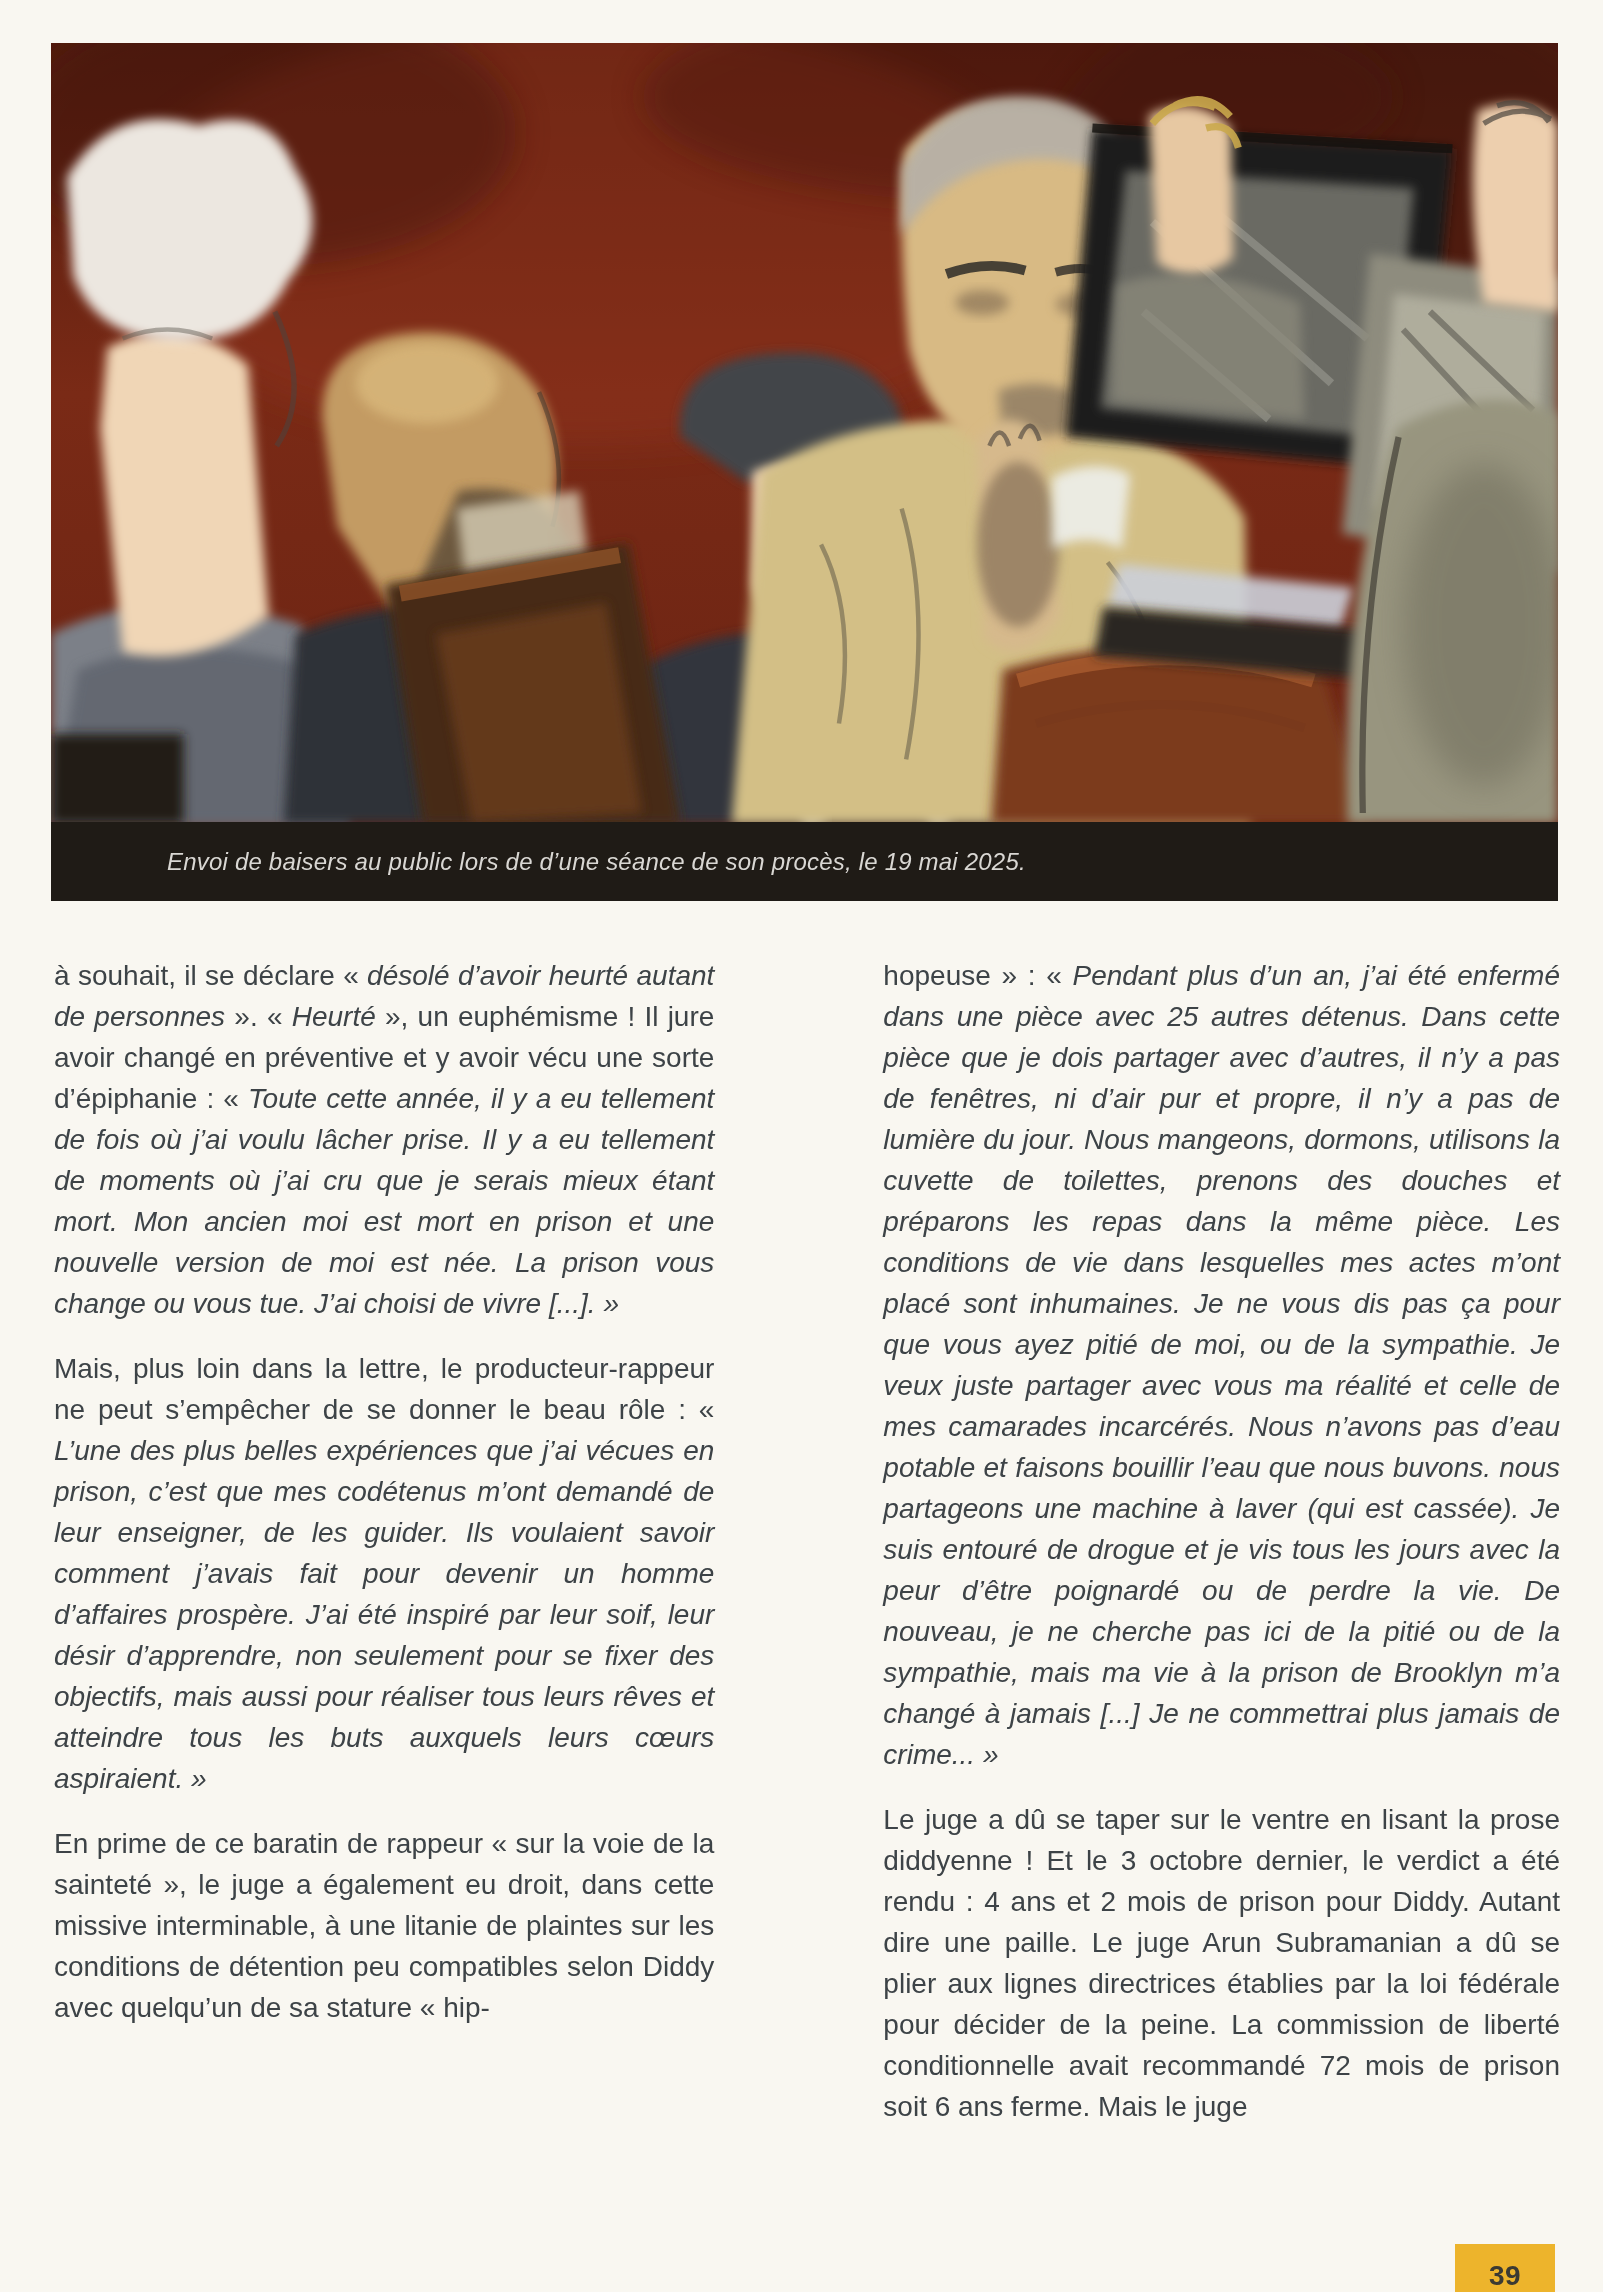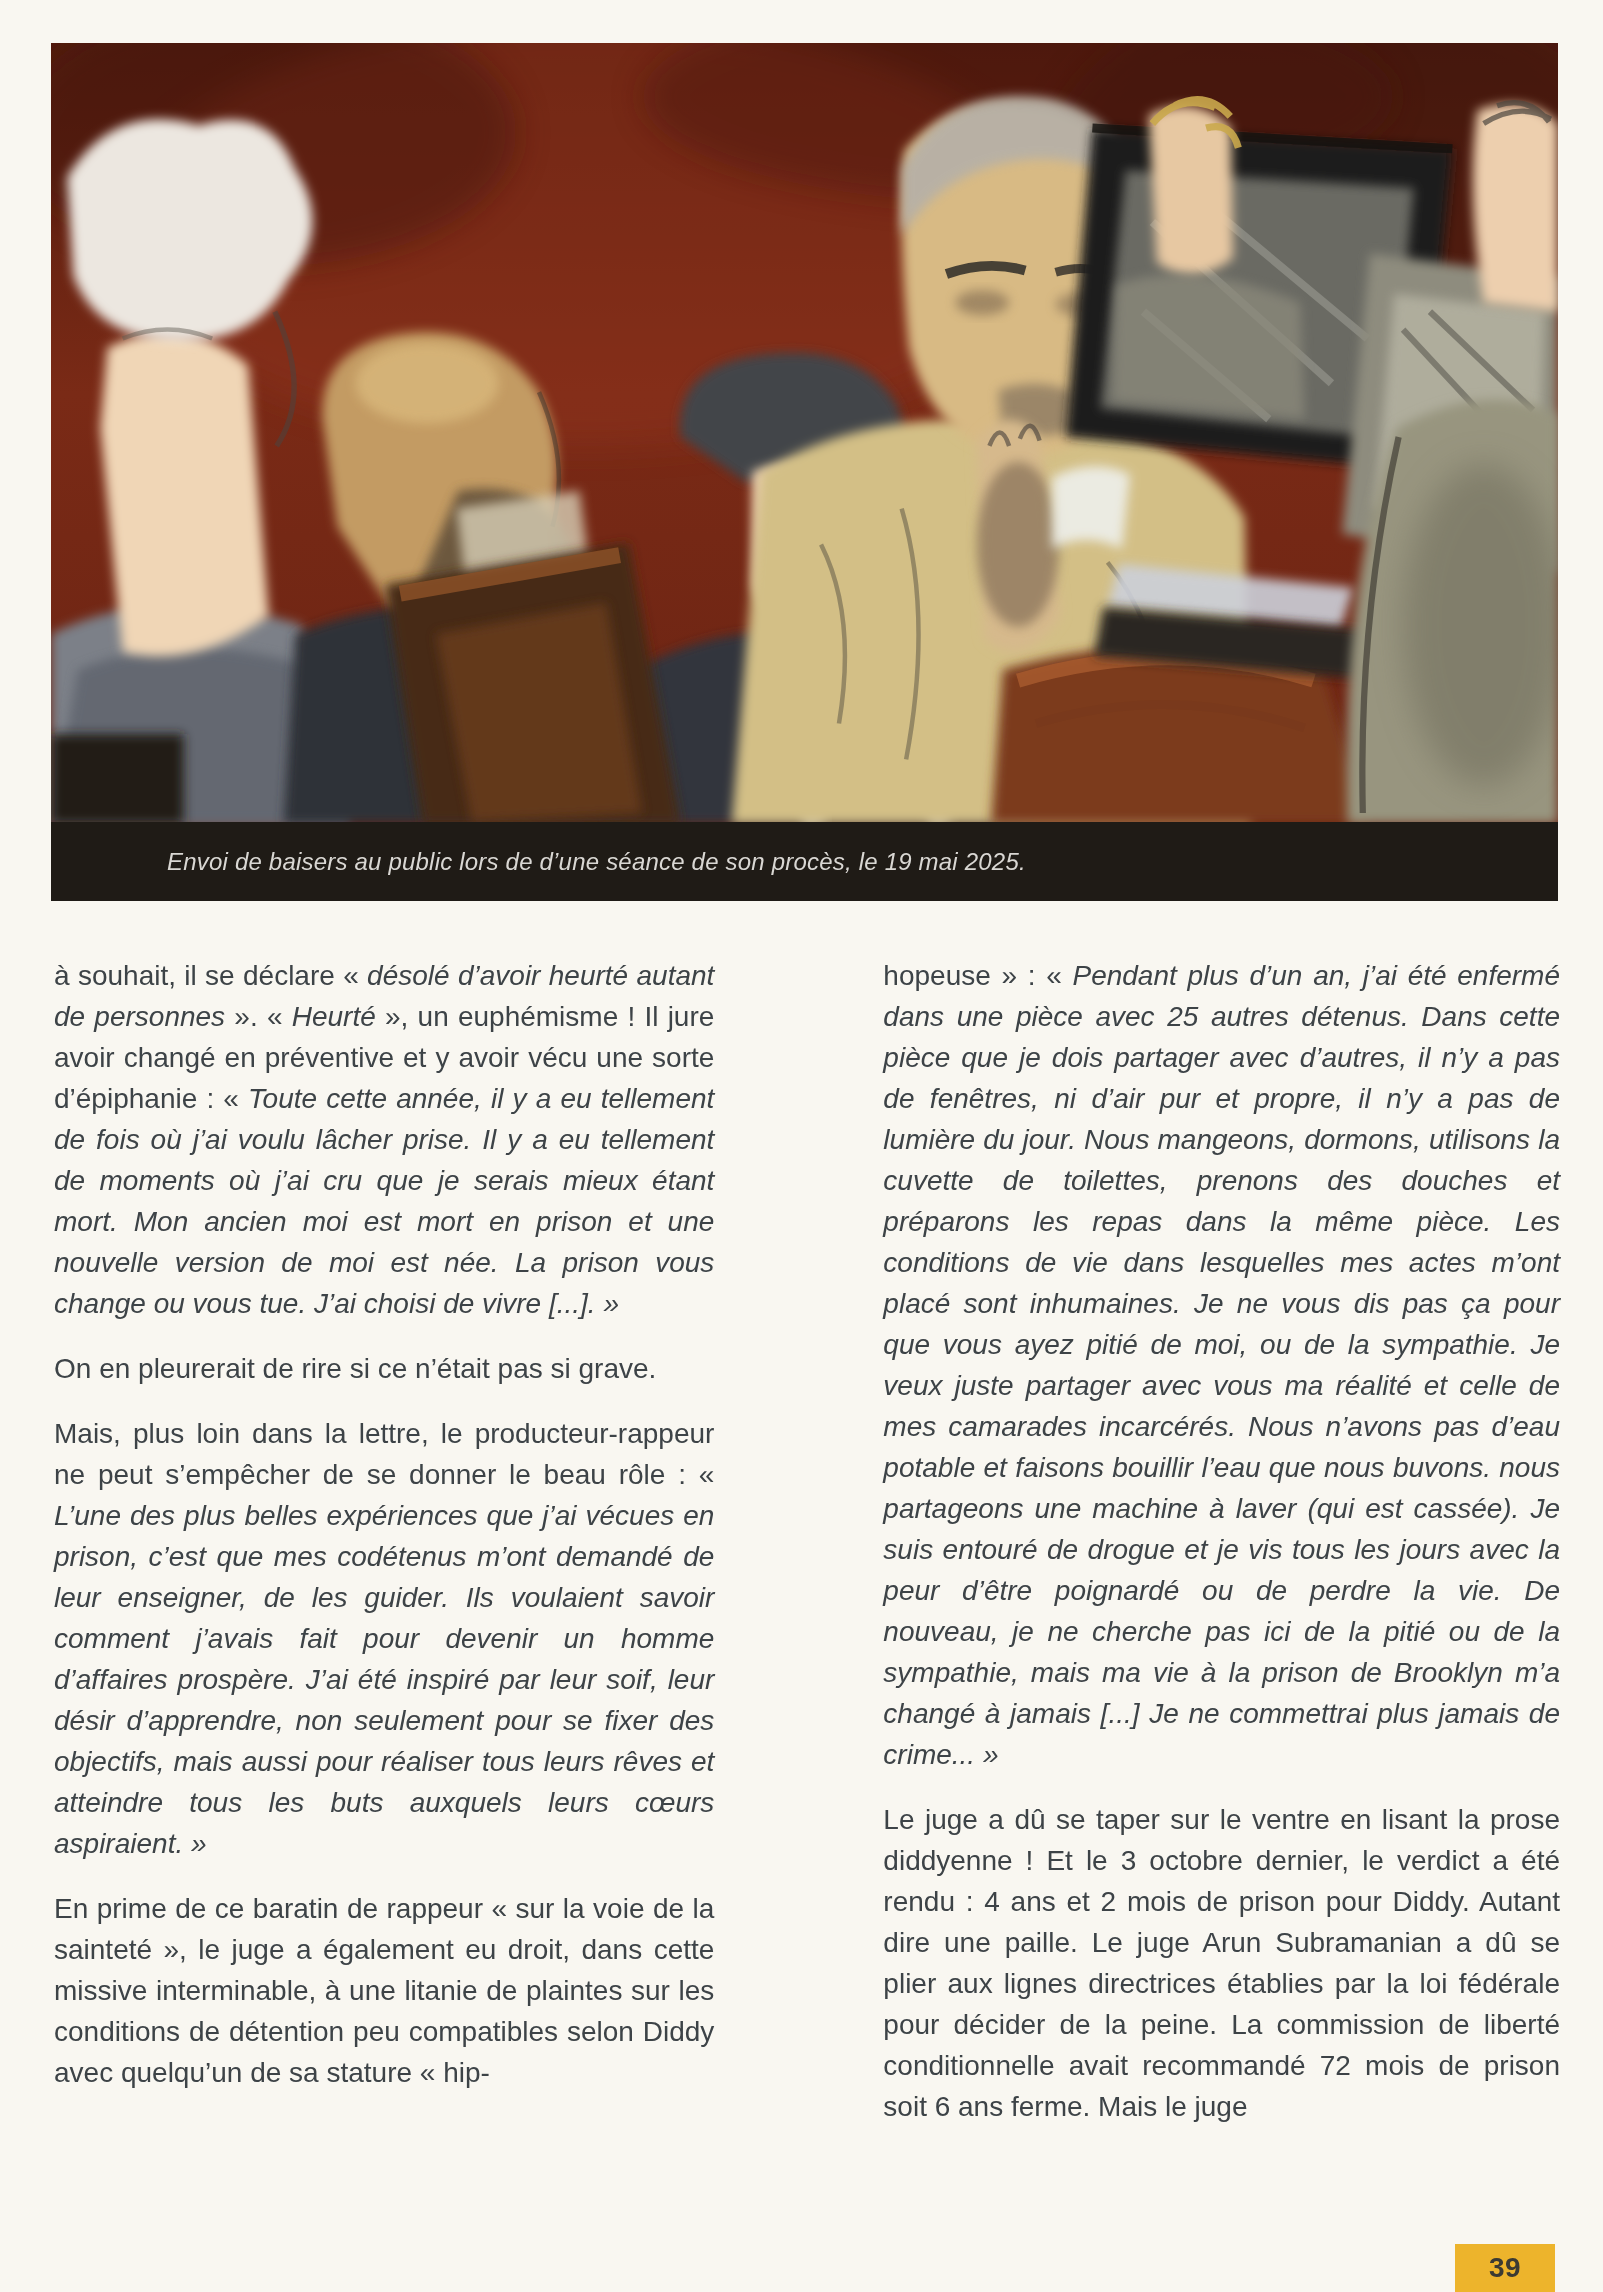--- a/index.html
+++ b/index.html
@@ -33,21 +33,21 @@
     font-size:28px;line-height:41px;
     text-align:justify;
     color:#3d4347;
   }
   .col p:last-child{margin-bottom:0;}
   .it{font-style:italic;}
   
   .page-tab{
     position:absolute;left:1455px;top:2244px;width:100px;height:48px;
     display:flex;align-items:flex-start;justify-content:center;
-    box-sizing:border-box;padding-top:8px;
+    box-sizing:border-box;padding-top:16px;
   }
   .page-number{
     font-size:28px;font-weight:bold;color:#3b3a33;letter-spacing:0.4px;
   }
 </style>
 </head>
 <body>
 
 <div class="figure-wrap">
 
@@ -156,21 +156,20 @@
   </svg>
 
   <div class="caption-bar" style="background: rgb(31, 27, 22);">
     <span class="caption-text">Envoi de baisers au public lors de d’une séance de son procès, le 19 mai 2025.</span>
   </div>
 </div>
 
 <div class="columns">
   <div class="col col-left">
     <p><span>à souhait, il se déclare « </span><span class="it">désolé d’avoir heurté autant de personnes</span><span> ». « </span><span class="it">Heurté</span><span> », un euphémisme ! Il jure avoir changé en préventive et y avoir vécu une sorte d’épiphanie : « </span><span class="it">Toute cette année, il y a eu tellement de fois où j’ai voulu lâcher prise. Il y a eu tellement de moments où j’ai cru que je serais mieux étant mort. Mon ancien moi est mort en prison et une nouvelle version de moi est née. La prison vous change ou vous tue. J’ai choisi de vivre [...]. »</span></p>
-    <p><span>On en pleurerait de rire si ce n’était pas si grave.</span></p>
     <p><span>Mais, plus loin dans la lettre, le producteur-rappeur ne peut s’empêcher de se donner le beau rôle : « </span><span class="it">L’une des plus belles expériences que j’ai vécues en prison, c’est que mes codétenus m’ont demandé de leur enseigner, de les guider. Ils voulaient savoir comment j’avais fait pour devenir un homme d’affaires prospère. J’ai été inspiré par leur soif, leur désir d’apprendre, non seulement pour se fixer des objectifs, mais aussi pour réaliser tous leurs rêves et atteindre tous les buts auxquels leurs cœurs aspiraient. »</span></p>
     <p><span>En prime de ce baratin de rappeur « sur la voie de la sainteté », le juge a également eu droit, dans cette missive interminable, à une litanie de plaintes sur les conditions de détention peu compatibles selon Diddy avec quelqu’un de sa stature « hip-</span></p>
   </div>
   <div class="col col-right">
     <p><span>hopeuse » : « </span><span class="it">Pendant plus d’un an, j’ai été enfermé dans une pièce avec 25 autres détenus. Dans cette pièce que je dois partager avec d’autres, il n’y a pas de fenêtres, ni d’air pur et propre, il n’y a pas de lumière du jour. Nous mangeons, dormons, utilisons la cuvette de toilettes, prenons des douches et préparons les repas dans la même pièce. Les conditions de vie dans lesquelles mes actes m’ont placé sont inhumaines. Je ne vous dis pas ça pour que vous ayez pitié de moi, ou de la sympathie. Je veux juste partager avec vous ma réalité et celle de mes camarades incarcérés. Nous n’avons pas d’eau potable et faisons bouillir l’eau que nous buvons. nous partageons une machine à laver (qui est cassée). Je suis entouré de drogue et je vis tous les jours avec la peur d’être poignardé ou de perdre la vie. De nouveau, je ne cherche pas ici de la pitié ou de la sympathie, mais ma vie à la prison de Brooklyn m’a changé à jamais [...] Je ne commettrai plus jamais de crime... »</span></p>
     <p><span>Le juge a dû se taper sur le ventre en lisant la prose diddyenne ! Et le 3 octobre dernier, le verdict a été rendu : 4 ans et 2 mois de prison pour Diddy. Autant dire une paille. Le juge Arun Subramanian a dû se plier aux lignes directrices établies par la loi fédérale pour décider de la peine. La commission de liberté conditionnelle avait recommandé 72 mois de prison soit 6 ans ferme. Mais le juge</span></p>
   </div>
 </div>
 
 <div class="page-tab" style="background: rgb(237, 180, 44);">

